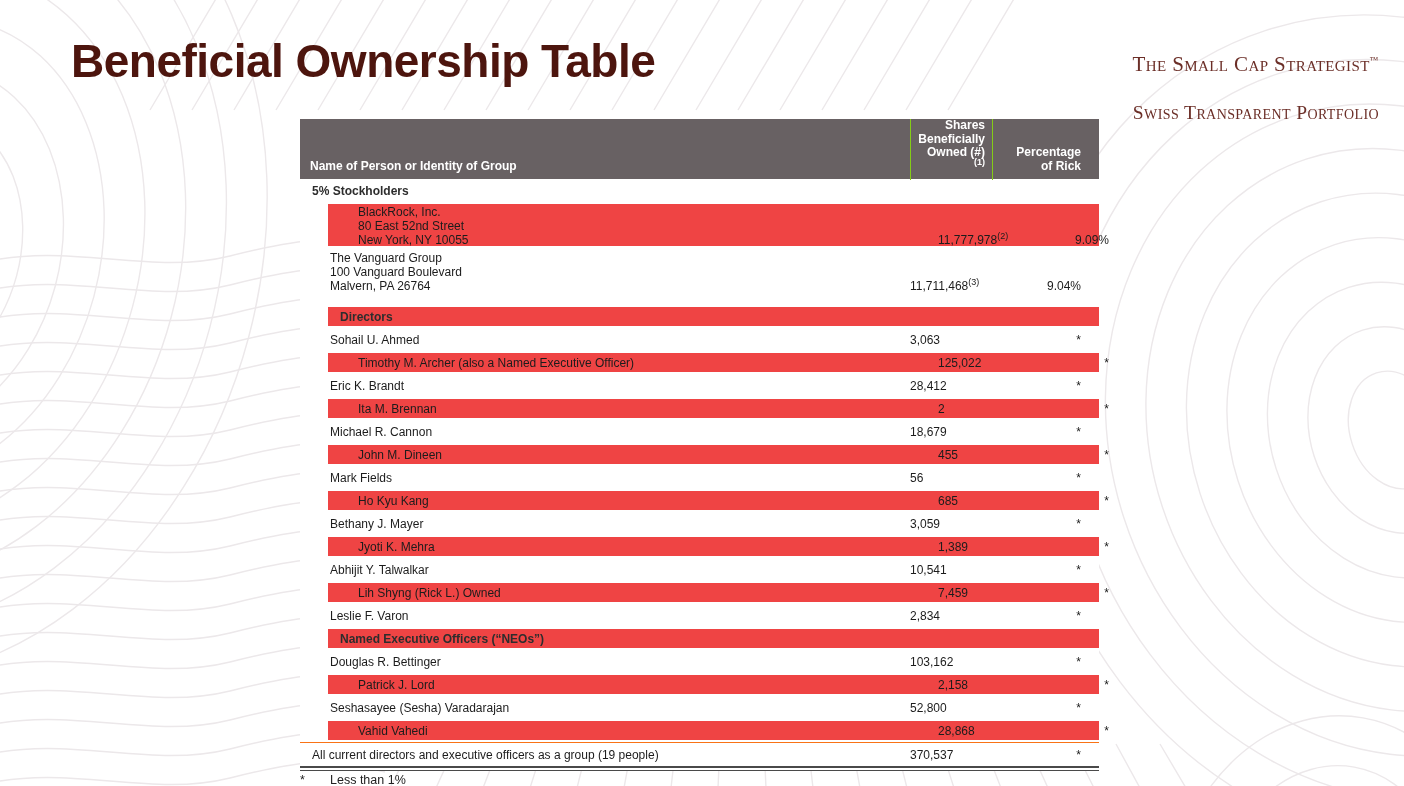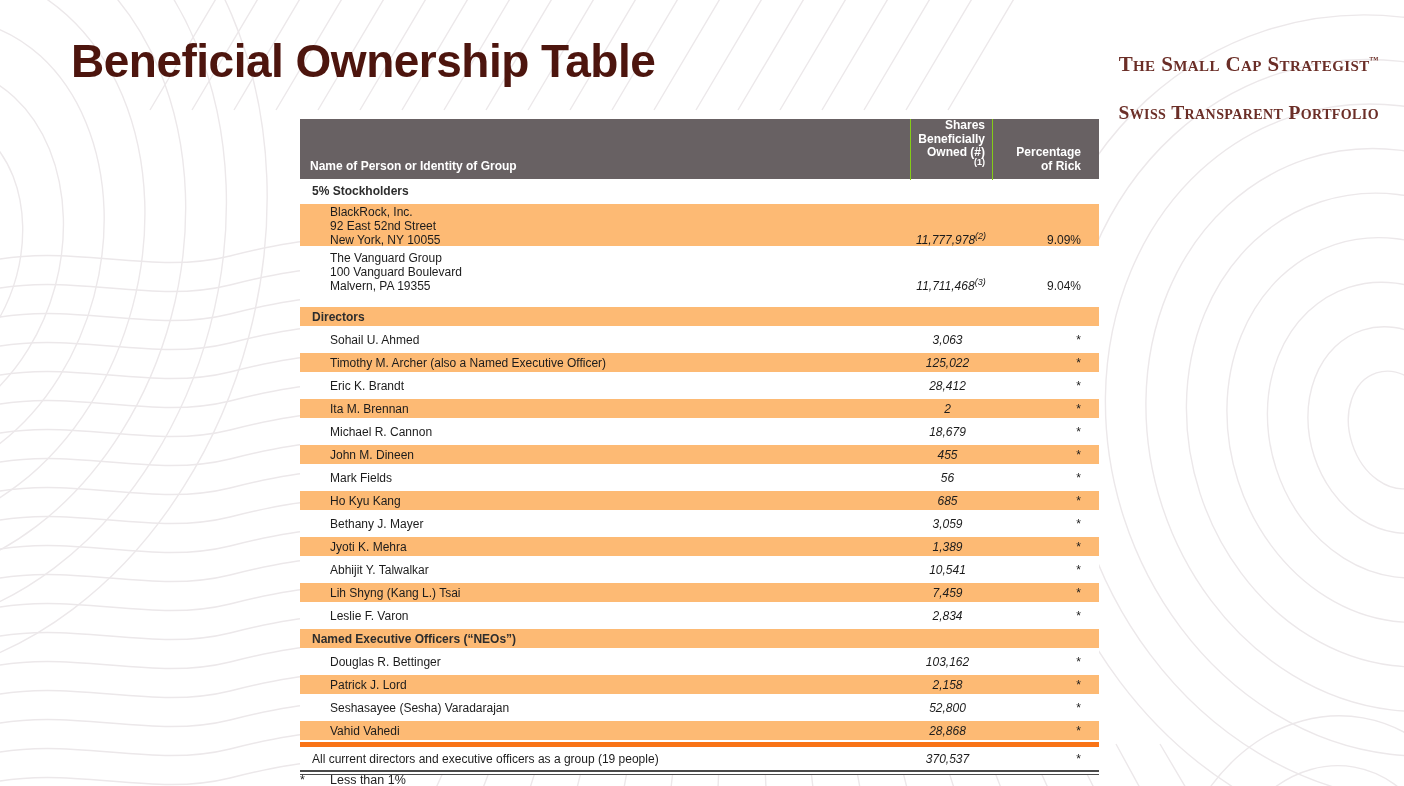--- a/index.html
+++ b/index.html
@@ -10,47 +10,47 @@
   .bg{position:absolute;left:0;top:0;z-index:0;}
   .content{position:absolute;left:0;top:16px;width:100%;height:100%;z-index:1;}
 
   .title{
     position:absolute;left:71px;top:18px;
     font-size:46px;font-weight:bold;letter-spacing:-0.5px;
     color:#4d150e;line-height:54px;
   }
   .brand{
     position:absolute;right:25px;top:33px;text-align:right;
-    font-family:"Liberation Serif",serif;font-weight:bold;font-variant:small-caps;
+    font-family:"Liberation Serif",serif;font-weight:normal;font-variant:small-caps;
     color:#6b2e27;
   }
   .brand .l1{font-size:21px;line-height:23px;letter-spacing:0.4px;}
   .brand .l2{font-size:19.5px;line-height:22px;letter-spacing:0.4px;margin-top:26px;}
   .brand sup{font-variant:normal;font-size:9px;vertical-align:super;}
 
   .tbl{position:absolute;left:300px;top:103px;width:799px;background:#ffffff;font-size:12px;color:#1c1c1c;}
   .thead{
     display:grid;grid-template-columns:610px 82px 107px;height:60px;
     background:#686163;color:#ffffff;font-weight:bold;
   }
   .th{display:flex;align-items:flex-end;text-align:center;}
   .th.name{padding:0 0 7px 10px;}
   .th.shares,.th.pct{justify-content:flex-end;text-align:right;line-height:13.5px;padding-bottom:7px;border-left:1px solid #84cc16;}
   .th.shares{padding-right:7px;}
   .th.pct{padding-right:18px;}
   .th span{display:block;}
 
   .row{display:grid;grid-template-columns:610px 82px 107px;align-items:center;}
-  .row.pink{background:#fdba74;box-shadow:inset 0 2px 0 #ffffff, inset 0 -2px 0 #ffffff;}
+  .row.pink{background:#ef4444;box-shadow:inset 0 2px 0 #ffffff, inset 0 -2px 0 #ffffff;margin-left:28px;}
   .row.section{height:23px;font-weight:bold;color:#2d2d2d;}
   .row.person{height:23px;}
-  .row.total{height:23px;border-top:5px solid #f97316;}
+  .row.total{height:23px;border-top:1px solid #f97316;}
   .cell.name{padding-left:30px;}
   .row.section .cell.name,.row.total .cell.name{padding-left:12px;}
-  .cell.shares{text-align:center;padding-right:7px;font-style:italic;}
+  .cell.shares{text-align:left;padding-right:7px;}
   .cell.pct{text-align:right;padding-right:18px;}
   .row.entity{align-items:start;}
   .row.entity.pink{height:46px;}
   .row.entity.white{height:57px;}
   .row.entity .cell.name{padding-top:3px;line-height:14px;}
   .row.entity .cell.shares,.row.entity .cell.pct{padding-top:31px;line-height:14px;}
   .row.entity .cell.shares{padding-right:0;}
   sup.fn{font-size:9px;vertical-align:super;line-height:0;}
 
   .double-rule{height:2px;border-top:2px solid #4a4a4a;border-bottom:1.5px solid #4a4a4a;}
@@ -132,31 +132,31 @@
 
       <div id="rows">
           <div class="row section white">
             <div class="cell name">5% Stockholders</div>
             <div class="cell shares"></div>
             <div class="cell pct"></div>
           </div>
           <div class="row entity pink">
             <div class="cell name">
               <div>BlackRock, Inc.</div>
-              <div>92 East 52nd Street</div>
+              <div>80 East 52nd Street</div>
               <div>New York, NY 10055</div>
             </div>
             <div class="cell shares">11,777,978<sup class="fn">(2)</sup></div>
             <div class="cell pct">9.09%</div>
           </div>
           <div class="row entity white">
             <div class="cell name">
               <div>The Vanguard Group</div>
               <div>100 Vanguard Boulevard</div>
-              <div>Malvern, PA 19355</div>
+              <div>Malvern, PA 26764</div>
             </div>
             <div class="cell shares">11,711,468<sup class="fn">(3)</sup></div>
             <div class="cell pct">9.04%</div>
           </div>
           <div class="row section pink">
             <div class="cell name">Directors</div>
             <div class="cell shares"></div>
             <div class="cell pct"></div>
           </div>
           <div class="row person white">
@@ -208,21 +208,21 @@
             <div class="cell name">Jyoti K. Mehra</div>
             <div class="cell shares">1,389</div>
             <div class="cell pct">*</div>
           </div>
           <div class="row person white">
             <div class="cell name">Abhijit Y. Talwalkar</div>
             <div class="cell shares">10,541</div>
             <div class="cell pct">*</div>
           </div>
           <div class="row person pink">
-            <div class="cell name">Lih Shyng (Kang L.) Tsai</div>
+            <div class="cell name">Lih Shyng (Rick L.) Owned</div>
             <div class="cell shares">7,459</div>
             <div class="cell pct">*</div>
           </div>
           <div class="row person white">
             <div class="cell name">Leslie F. Varon</div>
             <div class="cell shares">2,834</div>
             <div class="cell pct">*</div>
           </div>
           <div class="row section pink">
             <div class="cell name">Named Executive Officers (“NEOs”)</div>

